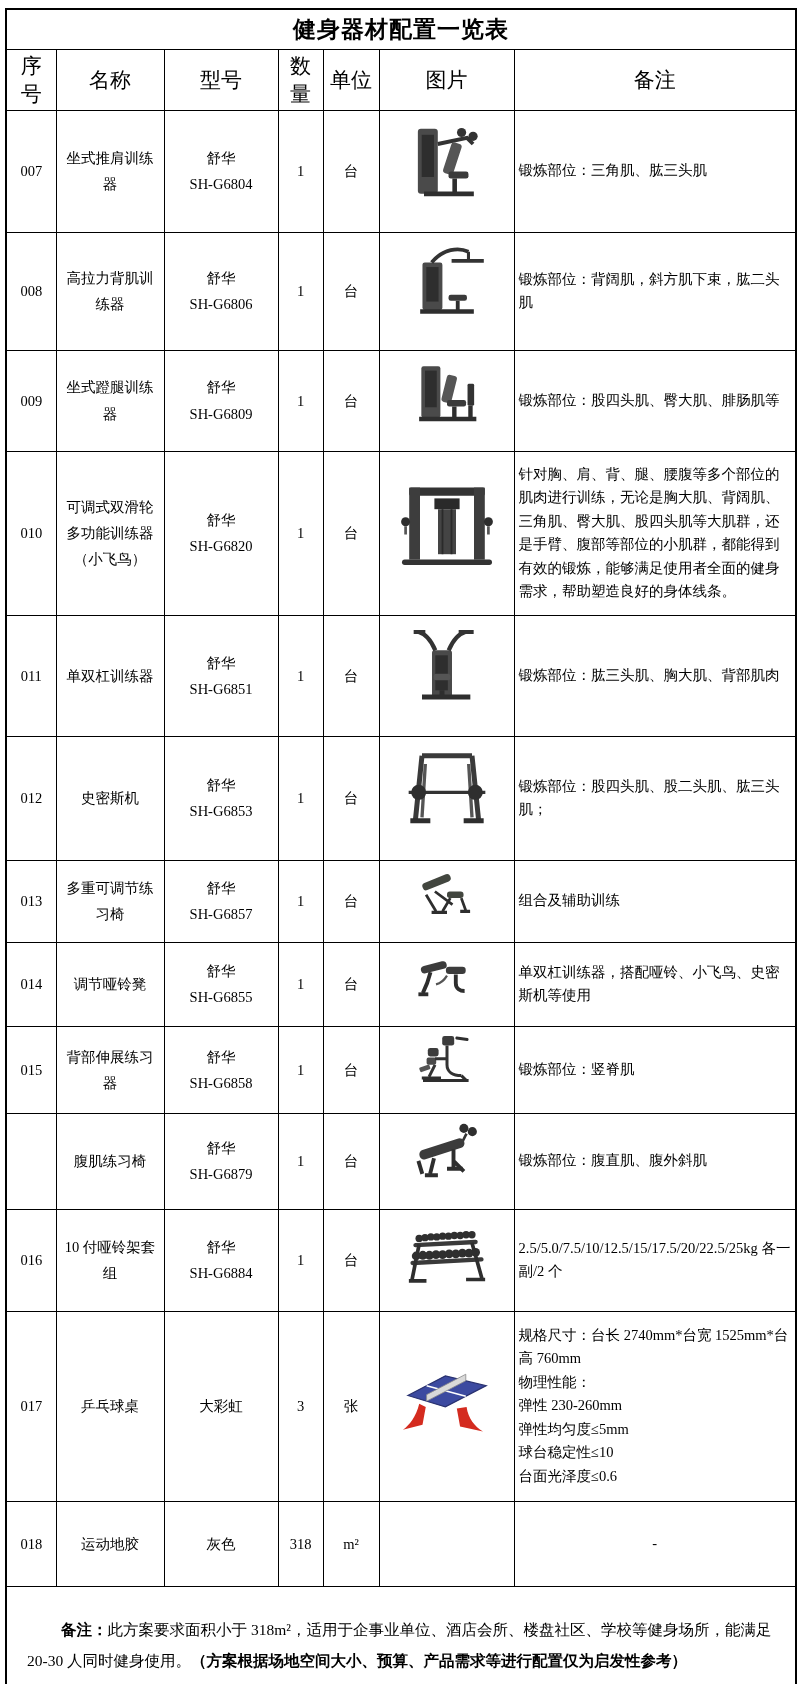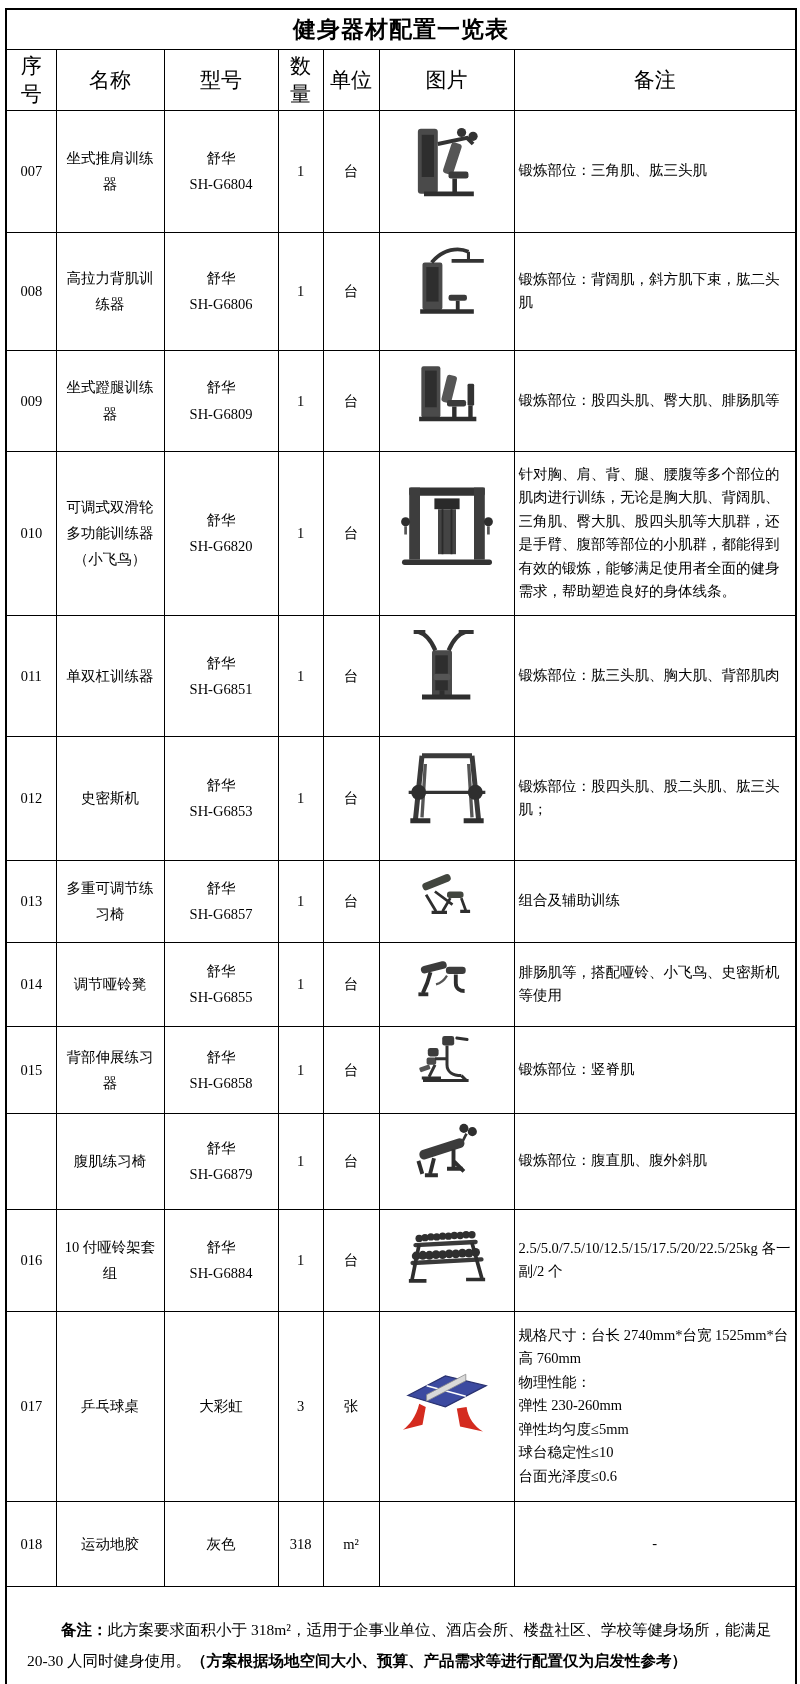--- a/index.html
+++ b/index.html
@@ -193,21 +193,21 @@
 SH-G6855</td>
           <td class="c-qty">1</td>
           <td class="c-unit">台</td>
           <td class="c-img"><span class="equip"><svg width="108" height="66" viewBox="0 0 120 120">
                 <rect x="12" y="30" width="48" height="14" rx="7" fill="#3c3c3c" transform="rotate(-14 36 37)"></rect>
                 <rect x="58" y="36" width="36" height="13" rx="6" fill="#3c3c3c"></rect>
                 <path d="M30 46 C26 62 22 72 16 84 M76 50 L76 66 C76 76 84 80 92 80" stroke="#2e2e2e" stroke-width="7" fill="none"></path>
                 <path d="M8 86 L26 86" stroke="#2e2e2e" stroke-width="7"></path>
                 <path d="M60 52 C54 62 48 66 40 68" stroke="#555" stroke-width="4" fill="none"></path>
               </svg></span></td>
-          <td class="c-remark pre">腓肠肌等，搭配哑铃、小飞鸟、史密斯机等使用</td>
+          <td class="c-remark pre">单双杠训练器，搭配哑铃、小飞鸟、史密斯机等使用</td>
         </tr>
         <tr>
           <td class="c-no">015</td>
           <td class="c-name">背部伸展练习器</td>
           <td class="c-model pre">舒华
 SH-G6858</td>
           <td class="c-qty">1</td>
           <td class="c-unit">台</td>
           <td class="c-img"><span class="equip"><svg width="100" height="72" viewBox="0 0 120 120">
                 <rect x="52" y="10" width="20" height="16" rx="4" fill="#3c3c3c"></rect>

